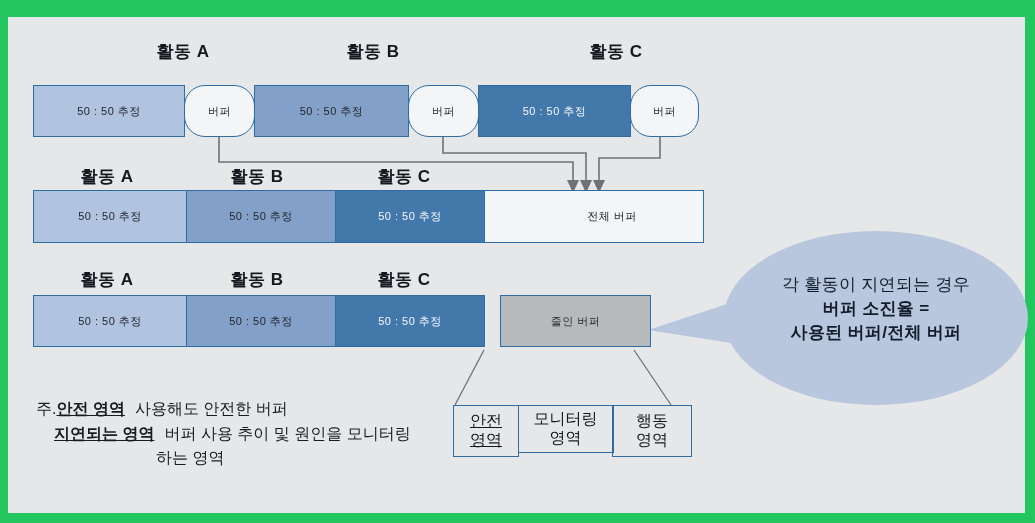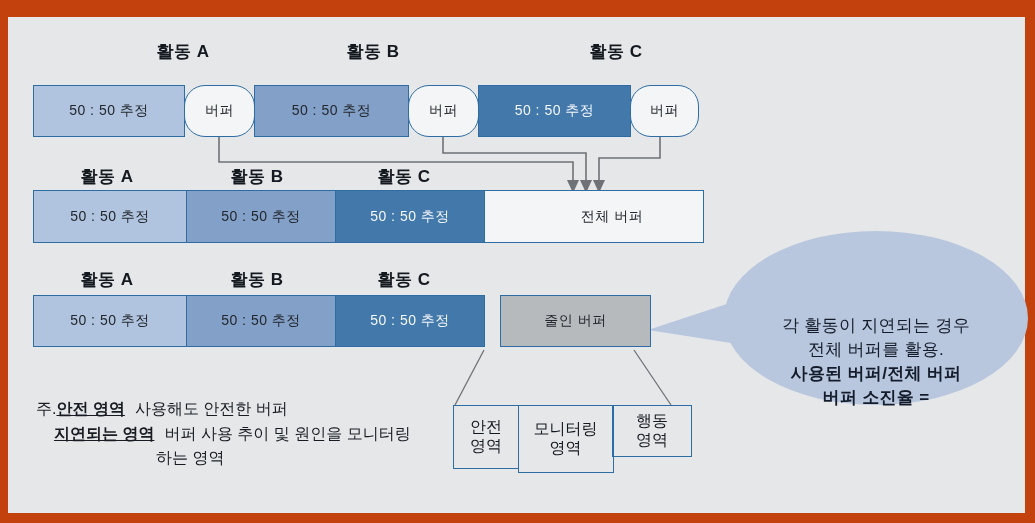--- a/index.html
+++ b/index.html
@@ -1,44 +1,44 @@
 <!DOCTYPE html>
 <html style="--panel-bg: #e6e7e9; --light-blue: #b0c4df; --medium-blue: #83a0c8; --dark-blue: #4278aa; --box-white: #f4f5f6; --box-gray: #b7babd; --border-blue: #2e6da4; --bubble-blue: #b8c7de; --connector-gray: #6e7276;"><head>
 <meta charset="utf-8">
 <style>
   html,body{margin:0;padding:0;background:#ffffff;}
   #canvas{
-    position:relative;width:1035px;height:523px;background:#c2410c;overflow:hidden;
+    position:relative;width:1035px;height:523px;background:#22c55e;overflow:hidden;
     font-family:"Liberation Sans","DejaVu Sans",sans-serif;color:#1b2027;
   }
   #panel{position:absolute;left:8px;top:17px;width:1017px;height:496px;background:var(--panel-bg,#e6e7e9);}
   #overlay{position:absolute;left:0;top:0;width:1035px;height:523px;z-index:1;pointer-events:none;}
   .actlabel{
     position:absolute;width:110px;text-align:center;font-weight:bold;font-size:17px;
     color:#14181f;z-index:2;letter-spacing:0.5px;
   }
   .seg{
     position:absolute;box-sizing:border-box;border:1.5px solid var(--border-blue,#2e6da4);
     display:flex;align-items:center;justify-content:center;
-    font-size:14px;color:#23272e;z-index:2;letter-spacing:0.5px;
+    font-size:11px;color:#23272e;z-index:2;letter-spacing:0.5px;
   }
   .seg.light{background:var(--light-blue,#b0c4df);}
   .seg.medium{background:var(--medium-blue,#83a0c8);}
   .seg.dark{background:var(--dark-blue,#4278aa);color:#f4f7fb;}
   .seg.buffer{background:var(--box-white,#f4f5f6);border-radius:21px;}
   .seg.total{background:var(--box-white,#f4f5f6);padding-left:36px;}
   .seg.reduced{background:var(--box-gray,#b7babd);margin-left:16px;}
   .zcell{
     position:absolute;box-sizing:border-box;border:1.5px solid var(--border-blue,#2e6da4);
     display:flex;flex-direction:column;align-items:center;justify-content:center;
     font-size:16px;line-height:1.18;color:#14181f;z-index:2;
   }
   #bubble-text{
     position:absolute;left:726px;top:273px;width:300px;text-align:center;
-    font-size:17px;line-height:24px;color:#141c2b;z-index:3;letter-spacing:0.3px;margin-top:41px;
+    font-size:17px;line-height:24px;color:#141c2b;z-index:3;letter-spacing:0.3px;
   }
   #bubble-text .b{font-weight:bold;}
   .noteline{position:absolute;font-size:16px;color:#181c22;z-index:2;white-space:nowrap;}
   .noteline .term{font-weight:bold;text-decoration:underline;}
   .noteline .desc{margin-left:10px;}
 </style>
 </head>
 <body>
 
 <div id="canvas">
@@ -90,38 +90,37 @@
 
   <div class="actlabel" style="left:52px;top:268px;">활동 A</div>
   <div class="actlabel" style="left:202px;top:268px;">활동 B</div>
   <div class="actlabel" style="left:349px;top:268px;">활동 C</div>
 
   <div class="seg light" style="left:33px;top:295px;width:154px;height:52px;">50 : 50 추정</div>
   <div class="seg medium" style="left:186px;top:295px;width:150px;height:52px;">50 : 50 추정</div>
   <div class="seg dark" style="left:335px;top:295px;width:150px;height:52px;">50 : 50 추정</div>
   <div class="seg reduced" style="left:484px;top:295px;width:151px;height:52px;">줄인 버퍼</div>
 
-  <div class="zcell" style="left:453px;top:405px;width:66px;height:64px;">
+  <div class="zcell" style="left:453px;top:405px;width:66px;height:52px;text-decoration:underline;">
     <span>안전</span>
     <span>영역</span>
   </div>
-  <div class="zcell" style="left:517.5px;top:405px;width:96px;height:68px;">
+  <div class="zcell" style="left:517.5px;top:405px;width:96px;height:48px;">
     <span>모니터링</span>
     <span>영역</span>
   </div>
   <div class="zcell" style="left:612px;top:405px;width:80px;height:52px;">
     <span>행동</span>
     <span>영역</span>
   </div>
 
   <div id="bubble-text">
     <div>각 활동이 지연되는 경우</div>
-    <div>전체 버퍼를 활용.</div>
+    <div class="b">버퍼 소진율 =</div>
     <div class="b">사용된 버퍼/전체 버퍼</div>
-    <div class="b">버퍼 소진율 =</div>
   </div>
 
   <div class="noteline" style="left:36px;top:399px;">
     <span>주.</span><span class="term">안전 영역</span><span class="desc">사용해도 안전한 버퍼</span>
   </div>
   <div class="noteline" style="left:54px;top:424px;">
     <span class="term">지연되는 영역</span><span class="desc">버퍼 사용 추이 및 원인을 모니터링</span>
   </div>
   <div class="noteline" style="left:156px;top:448px;">
     <span>하는 영역</span>

